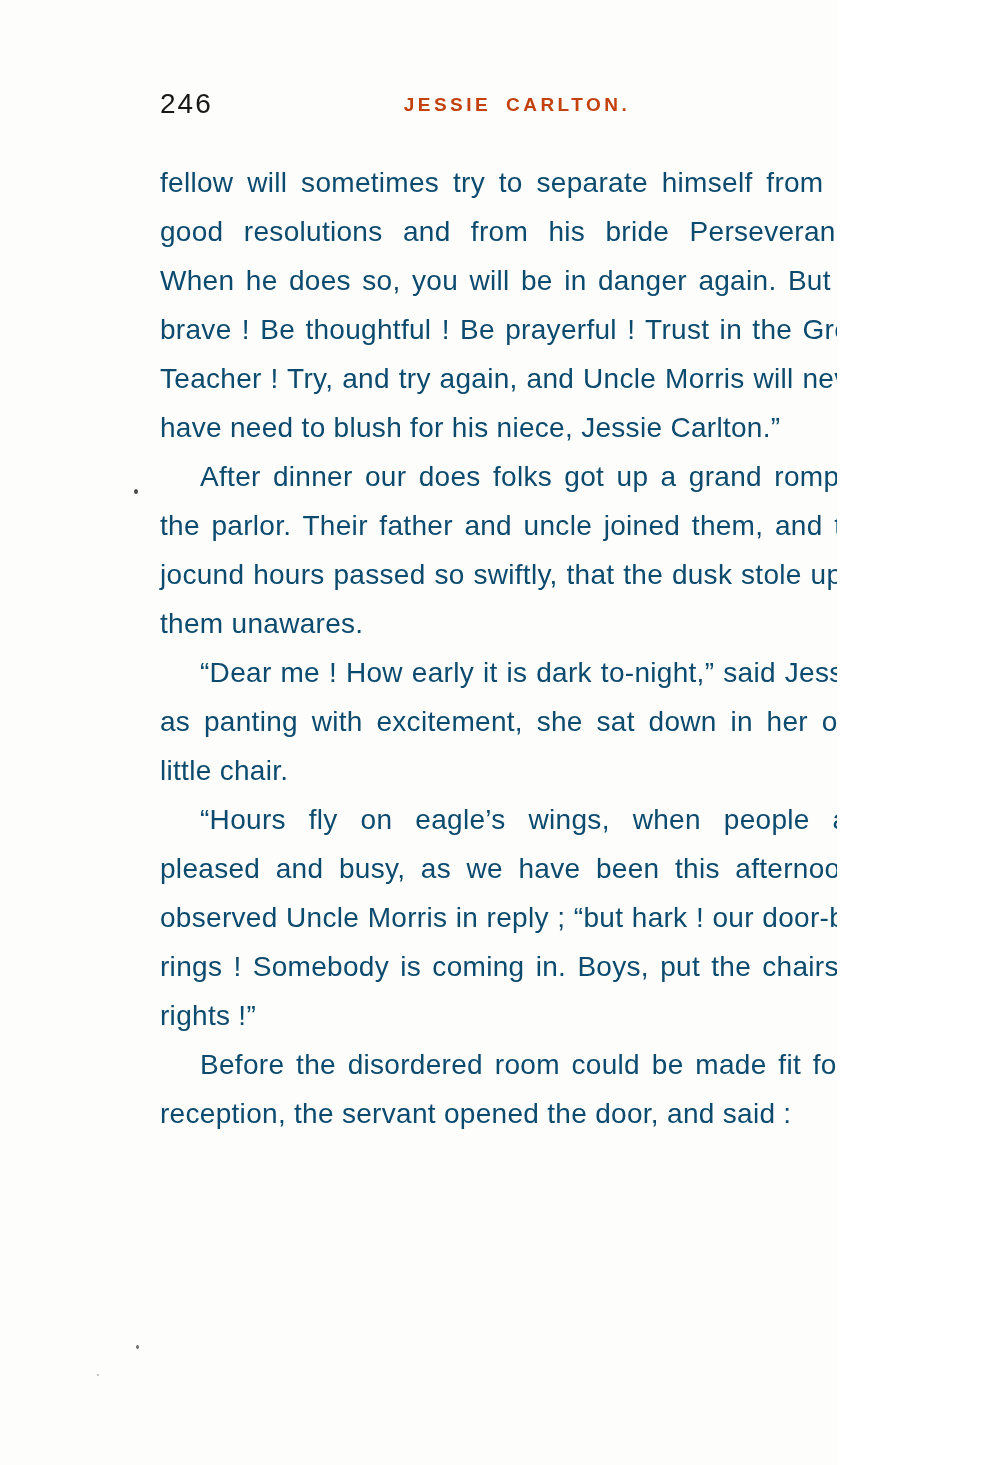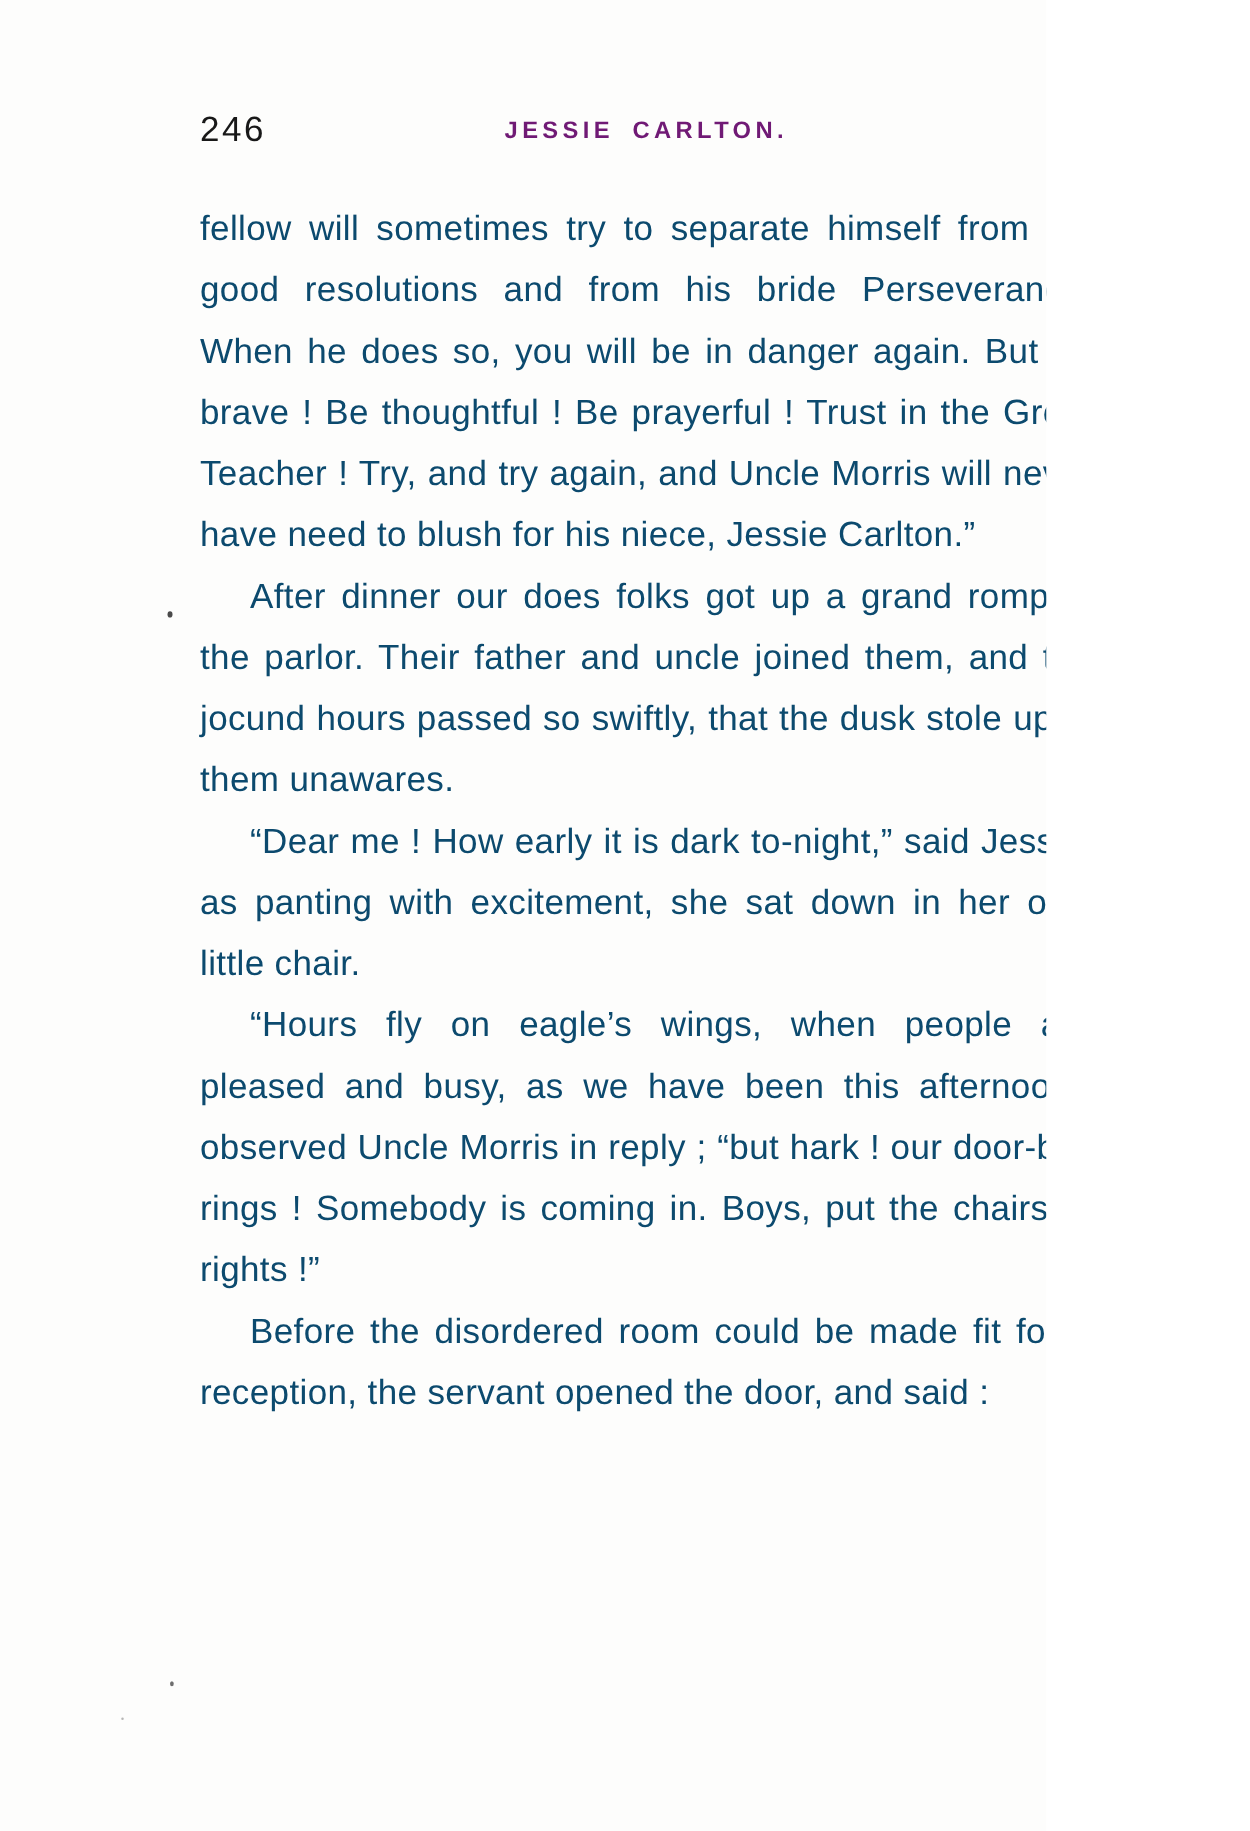--- a/index.html
+++ b/index.html
@@ -35,21 +35,21 @@
   .running-header {
     position: absolute;
     left: 0;
     right: 0;
     top: 6px;
     text-align: center;
     font-size: 19px;
     font-weight: 700;
     letter-spacing: 3.5px;
     word-spacing: 6px;
-    color: #701a75;
+    color: #c2410c;
   }
   .page-body {
     position: absolute;
     top: 158px;
     left: 160px;
     width: 714px;
     font-size: 28px;
     line-height: 49px;
     text-align: justify;
     letter-spacing: 0.3px;

